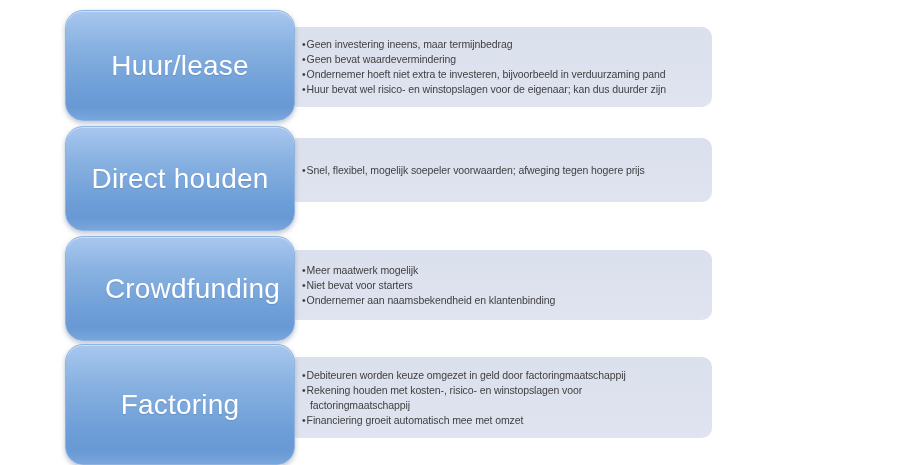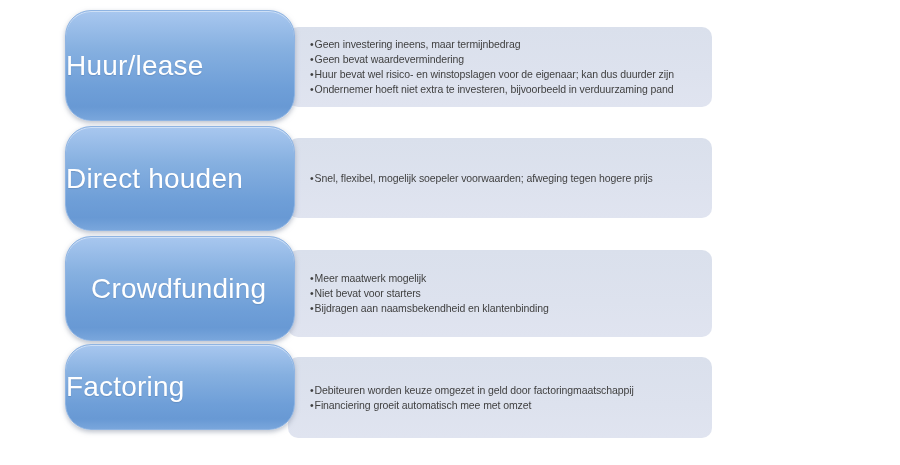--- a/index.html
+++ b/index.html
@@ -12,27 +12,27 @@
     position: relative;
     width: 900px;
     height: 465px;
     background: #ffffff;
     overflow: hidden;
   }
   .category-box {
     position: absolute;
     left: 65px;
     width: 230px;
-    border-radius: 26px;
+    border-radius: 18px;
     background: linear-gradient(180deg, #a8c7ef 0%, #86b0e0 35%, #6f9fd8 70%, #6899d4 88%, #79a6dc 100%);
     border: 1px solid #8fb4e2;
     box-shadow: 0 2px 5px rgba(130,140,160,0.55), inset 0 1px 0 rgba(255,255,255,0.45);
     display: flex;
     align-items: center;
-    justify-content: flex-start;
+    justify-content: center;
     z-index: 2;
     box-sizing: border-box;
   }
   .category-title {
     color: #ffffff;
     font-size: 28px;
     font-weight: 400;
     letter-spacing: 0.2px;
     text-shadow: 0 1px 1px rgba(60,90,130,0.25);
     white-space: nowrap;
@@ -42,21 +42,21 @@
     left: 288px;
     width: 424px;
     border-radius: 10px;
     background: linear-gradient(180deg, #dae0ec 0%, #dde2ee 60%, #e0e4f0 100%);
     display: flex;
     align-items: center;
     z-index: 1;
     box-sizing: border-box;
   }
   .bullet-list {
-    margin: 8px;
+    margin: 0;
     padding: 0 6px 0 14px;
     list-style: none;
     width: 100%;
     box-sizing: border-box;
   }
   .bullet-item {
     color: #3f3f3f;
     font-size: 10.5px;
     line-height: 15px;
     letter-spacing: -0.1px;
@@ -66,66 +66,68 @@
   }
   .bullet-item::before {
     content: "\2022";
     margin-right: 1px;
     color: #3f3f3f;
   }
   
   .box-r1 { top: 10px;  height: 111px; }
   .box-r2 { top: 126px; height: 105px; }
   .box-r3 { top: 236px; height: 105px; padding-left: 25px; }
-  .box-r4 { top: 344px; height: 86px; }
+  .box-r4 { top: 344px; height: 121px; }
   .panel-r1 { top: 27px;  height: 80px; }
-  .panel-r2 { top: 138px; height: 80px; }
-  .panel-r3 { top: 250px; height: 87px; }
+  .panel-r2 { top: 138px; height: 64px; }
+  .panel-r3 { top: 250px; height: 70px; }
   .panel-r4 { top: 357px; height: 81px; }
 </style>
 </head>
 <body>
 
 <div class="canvas">
 
   <div class="category-box box-r1">
     <span class="category-title">Huur/lease</span>
   </div>
   <div class="details-panel panel-r1">
     <ul class="bullet-list">
       <li class="bullet-item">Geen investering ineens, maar termijnbedrag</li>
       <li class="bullet-item">Geen bevat waardevermindering</li>
+      <li class="bullet-item">Ondernemer hoeft niet extra te investeren, bijvoorbeeld in verduurzaming pand</li>
       <li class="bullet-item">Huur bevat wel risico- en winstopslagen voor de eigenaar; kan dus duurder zijn</li>
-      <li class="bullet-item">Ondernemer hoeft niet extra te investeren, bijvoorbeeld in verduurzaming pand</li>
     </ul>
   </div>
 
   <div class="category-box box-r2">
     <span class="category-title">Direct houden</span>
   </div>
   <div class="details-panel panel-r2">
     <ul class="bullet-list">
       <li class="bullet-item">Snel, flexibel, mogelijk soepeler voorwaarden; afweging tegen hogere prijs</li>
     </ul>
   </div>
 
   <div class="category-box box-r3">
     <span class="category-title">Crowdfunding</span>
   </div>
   <div class="details-panel panel-r3">
     <ul class="bullet-list">
       <li class="bullet-item">Meer maatwerk mogelijk</li>
       <li class="bullet-item">Niet bevat voor starters</li>
-      <li class="bullet-item">Bijdragen aan naamsbekendheid en klantenbinding</li>
+      <li class="bullet-item">Ondernemer aan naamsbekendheid en klantenbinding</li>
     </ul>
   </div>
 
   <div class="category-box box-r4">
     <span class="category-title">Factoring</span>
   </div>
   <div class="details-panel panel-r4">
     <ul class="bullet-list">
       <li class="bullet-item">Debiteuren worden keuze omgezet in geld door factoringmaatschappij</li>
+      <li class="bullet-item">Rekening houden met kosten-, risico- en winstopslagen voor
+factoringmaatschappij</li>
       <li class="bullet-item">Financiering groeit automatisch mee met omzet</li>
     </ul>
   </div>
 
 </div>
 
 </body></html>

